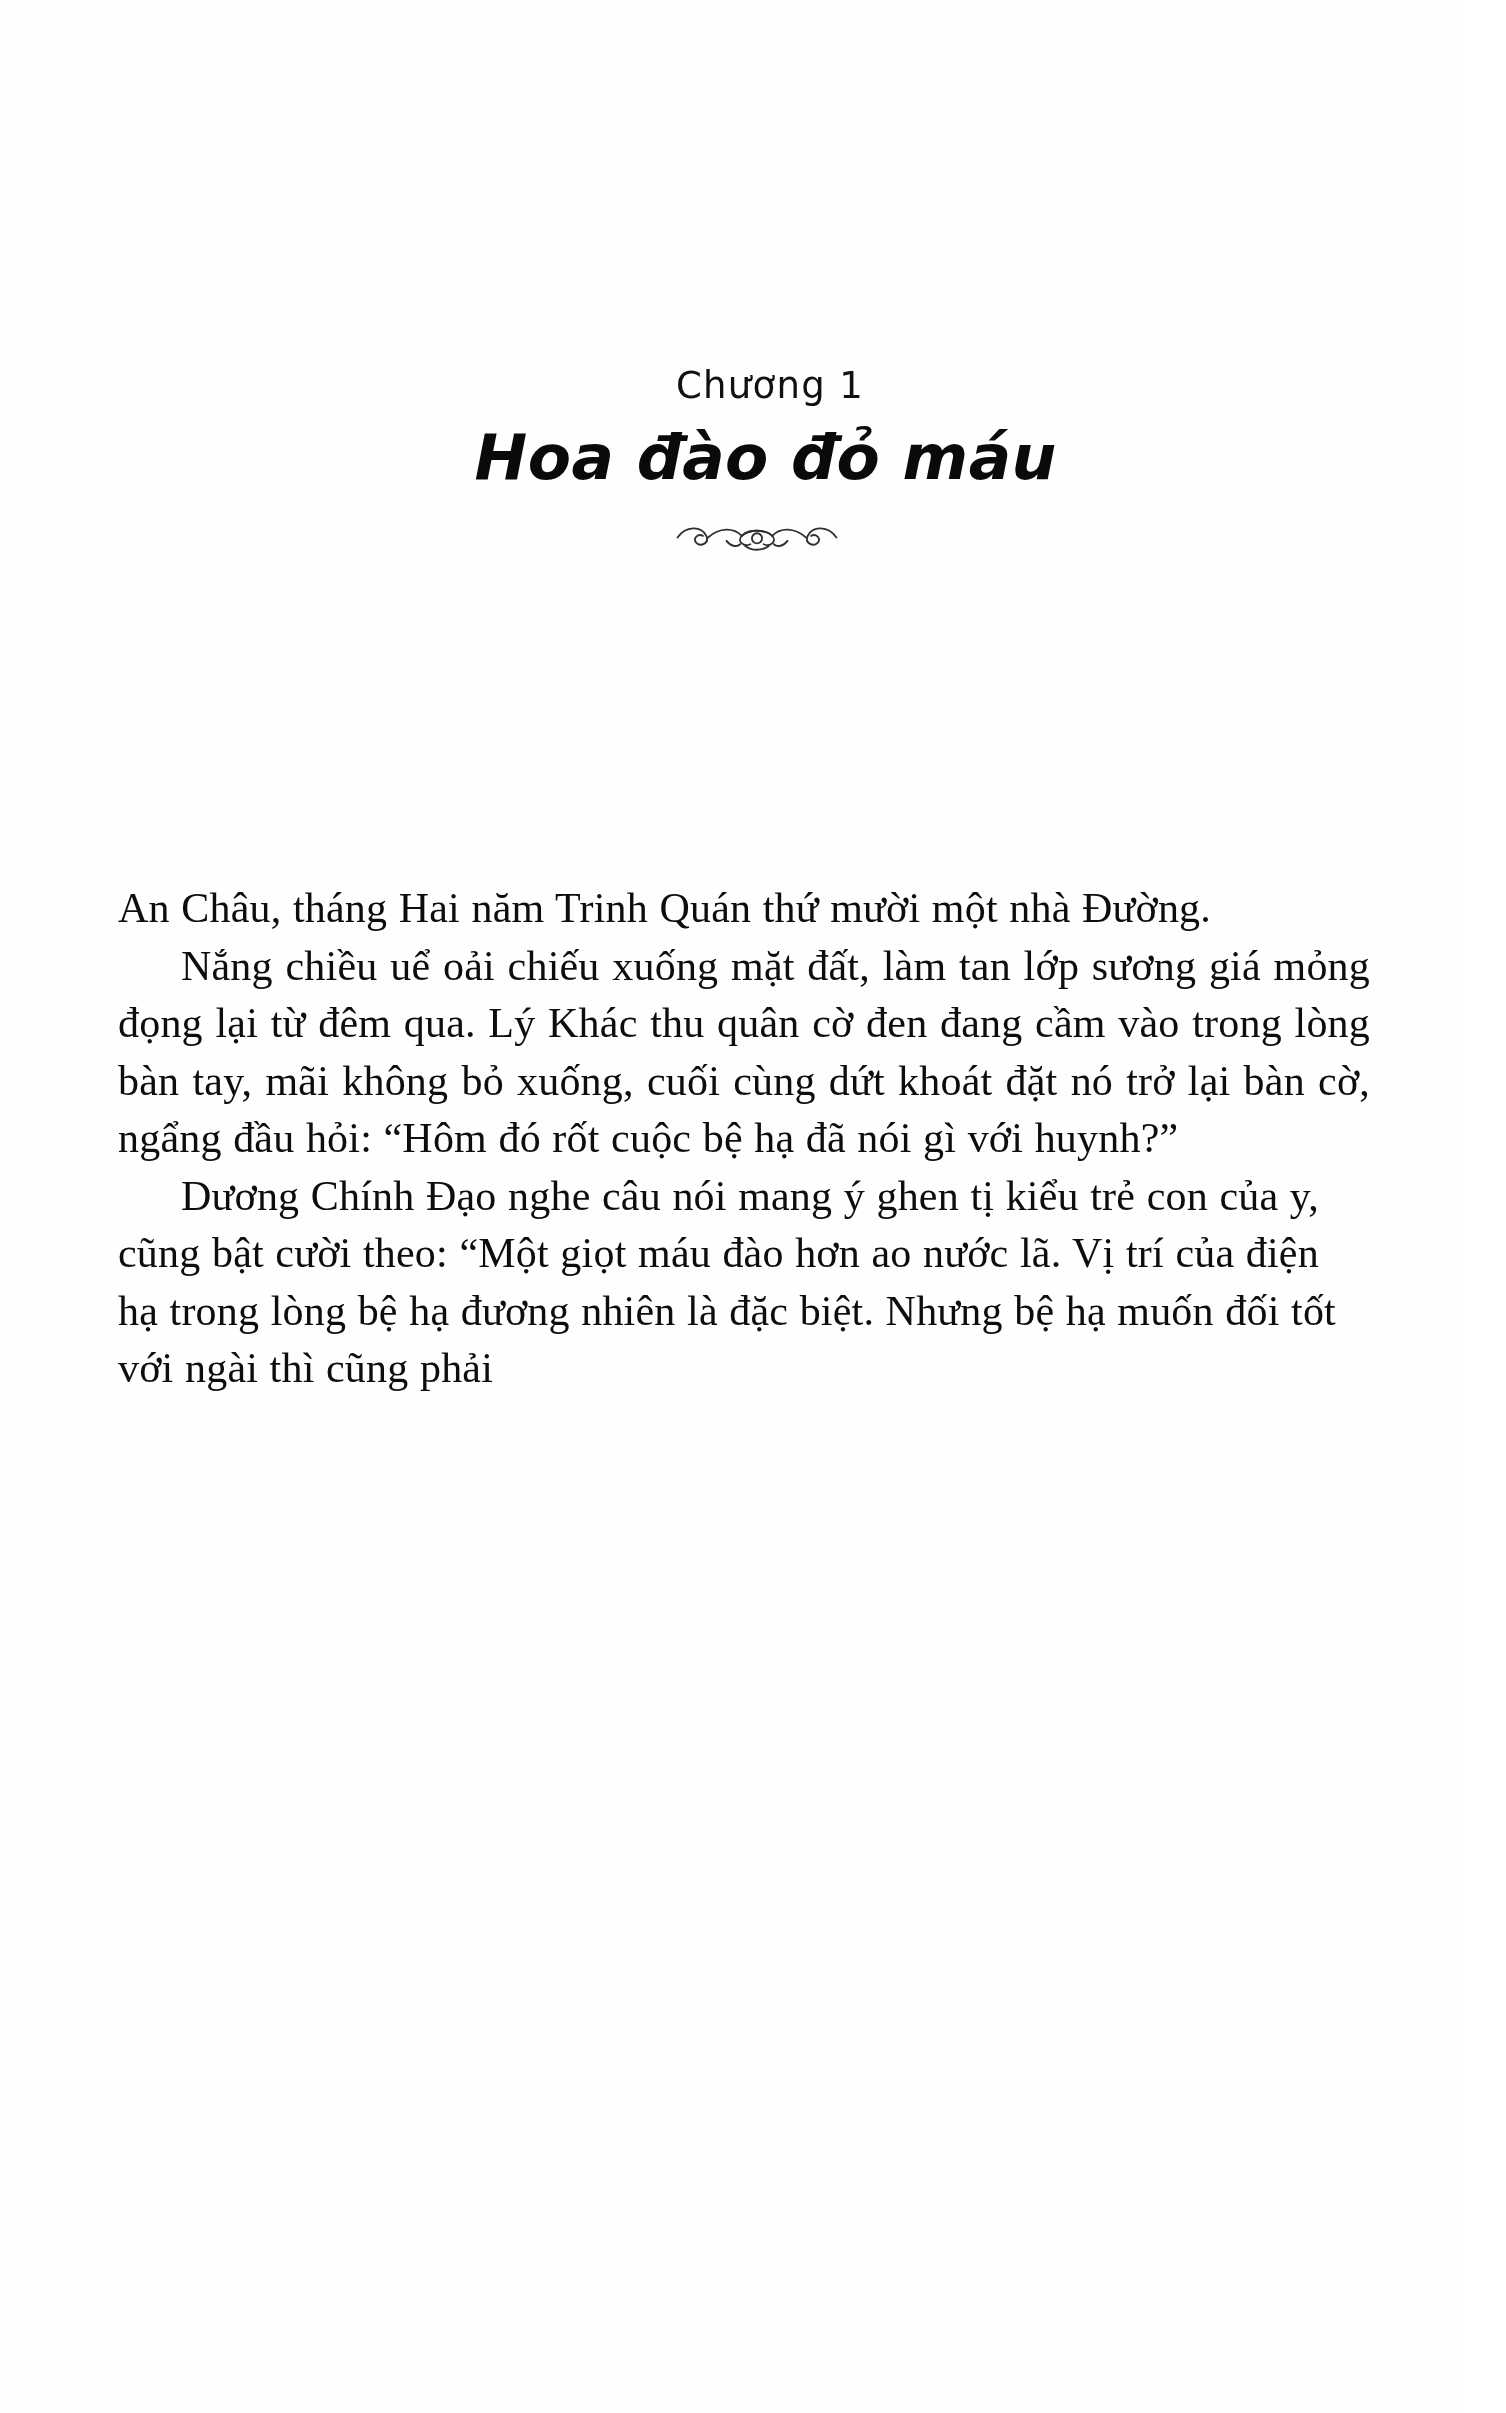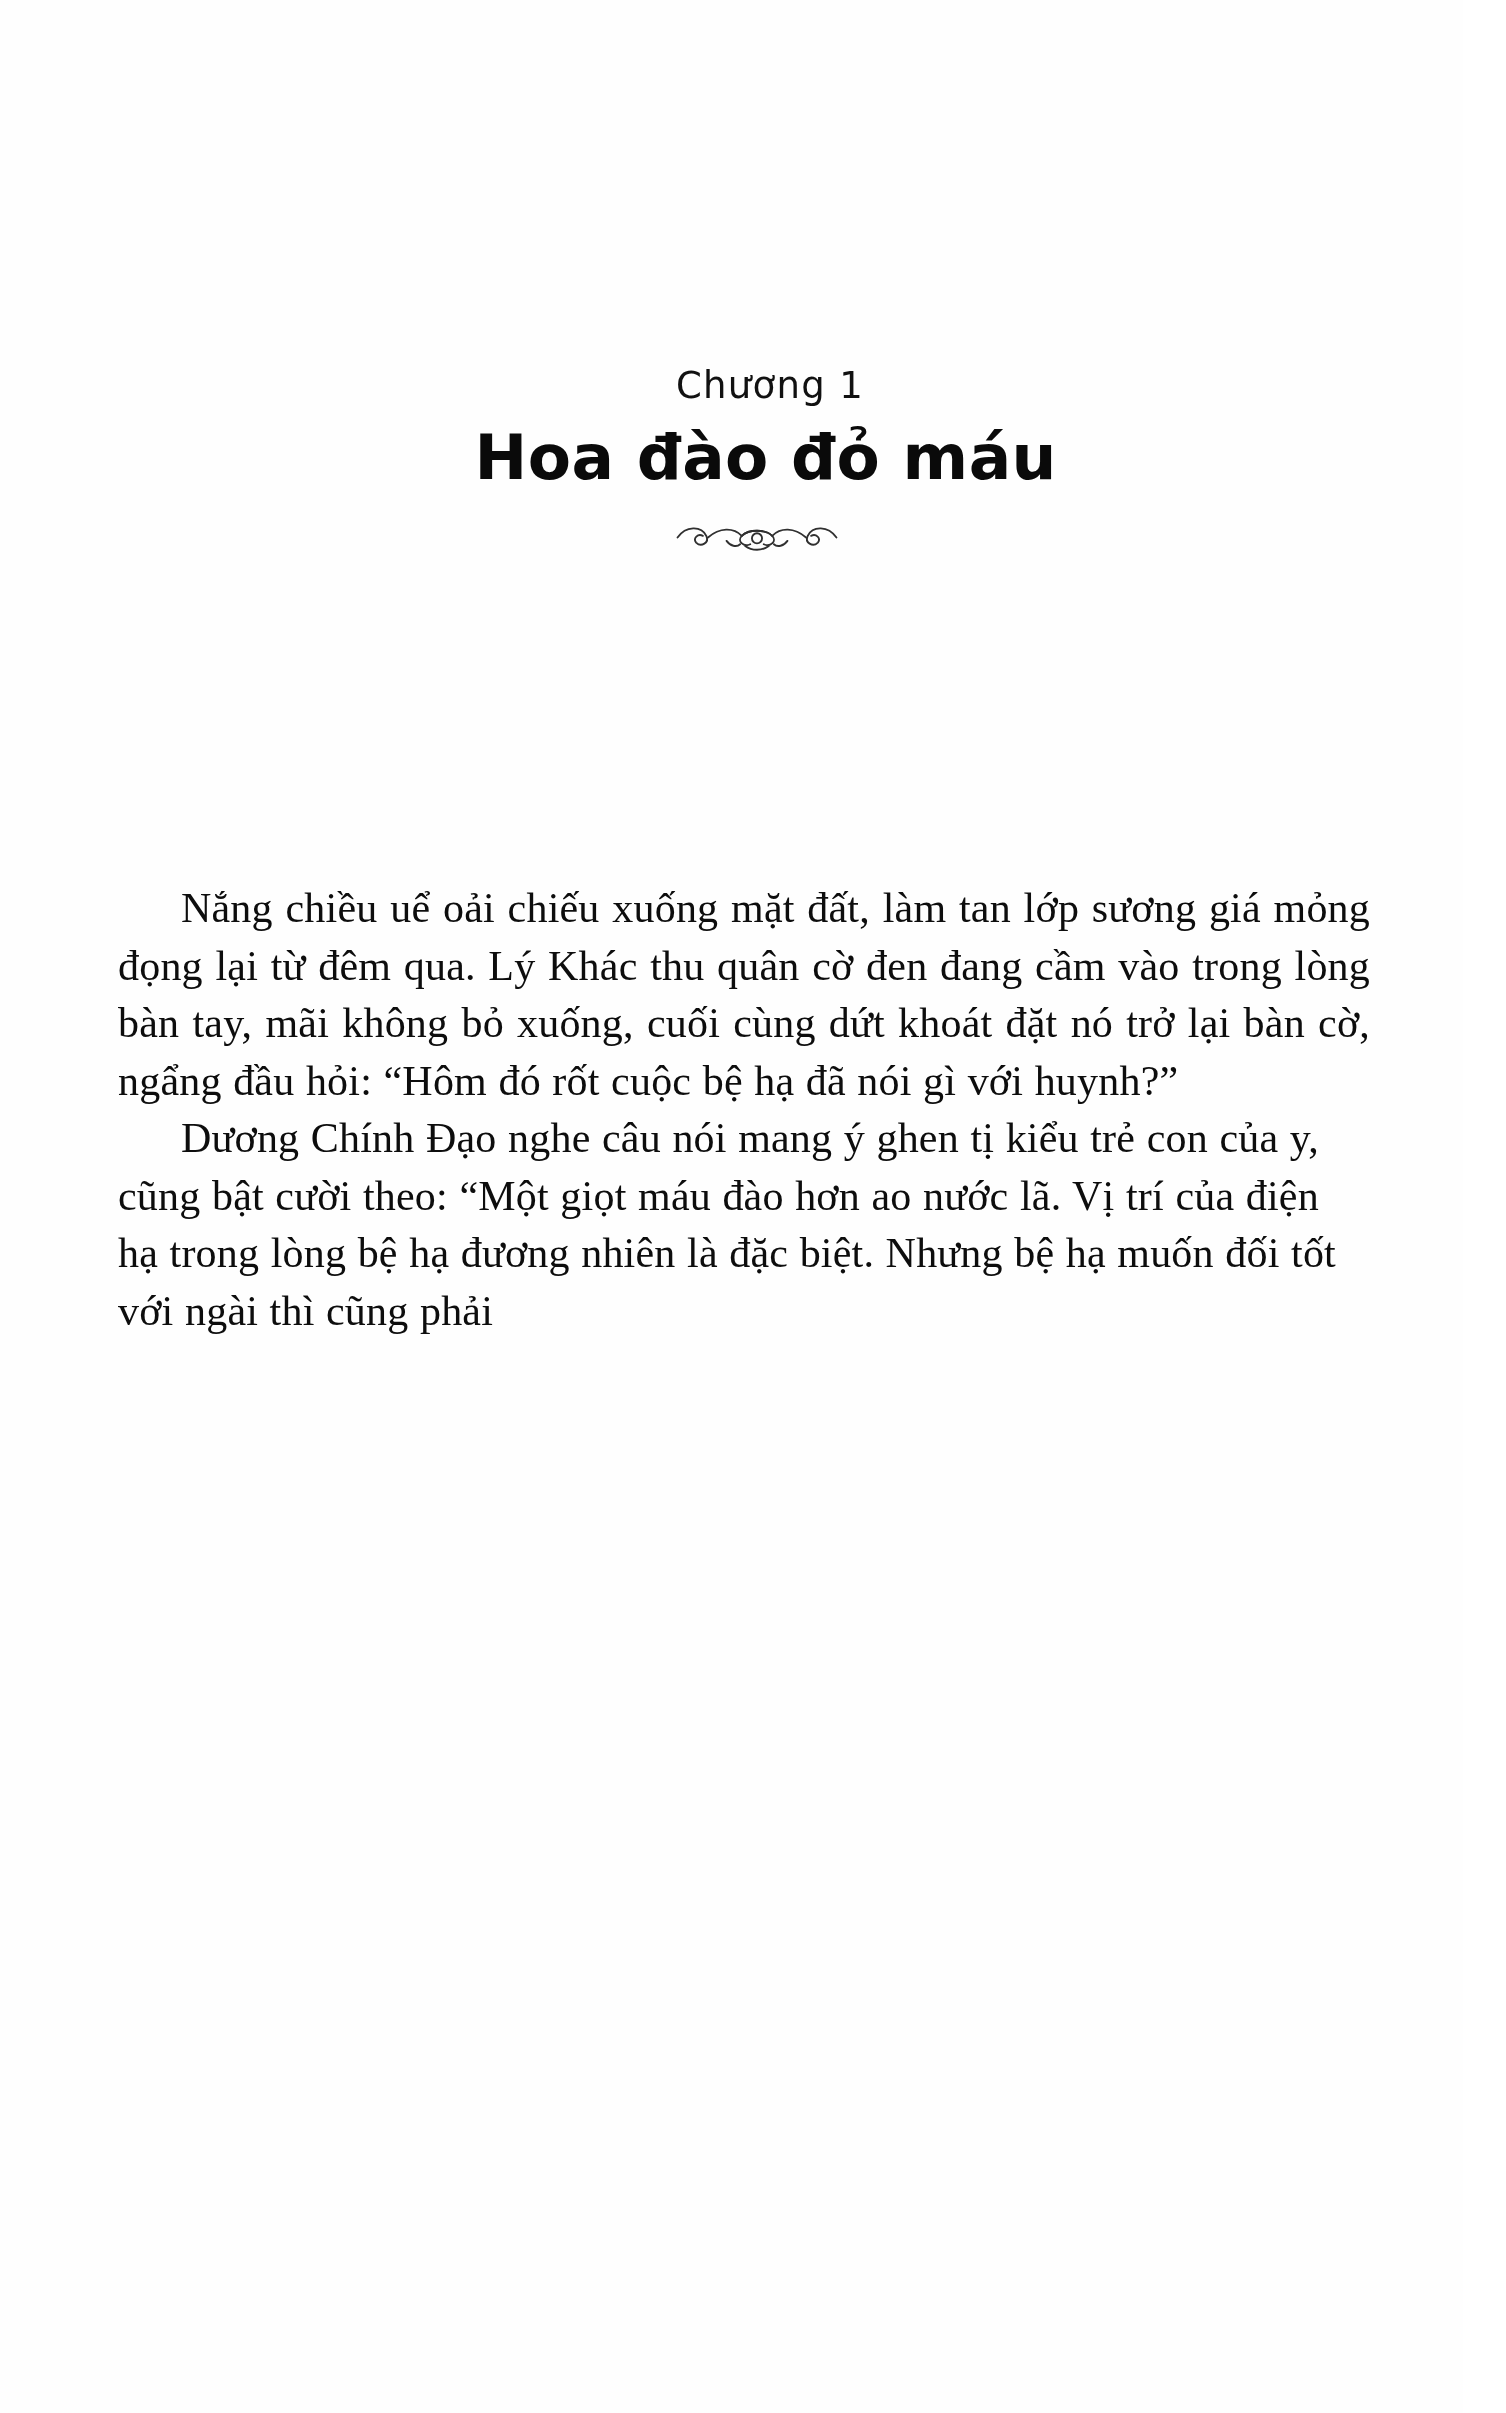--- a/index.html
+++ b/index.html
@@ -32,20 +32,21 @@
     font-family: "DejaVu Sans", sans-serif;
     font-size: 37px;
     letter-spacing: 1.3px;
     color: #111;
     margin: 0 0 13.5px 0;
     padding-left: 34px;
   }
   .chapter-title {
     text-align: center;
     font-family: "DejaVu Sans", sans-serif;
+    font-style: italic;
     font-weight: 600;
     font-size: 63px;
     letter-spacing: 0.4px;
     color: #0a0a0a;
     margin: 0 0 18.6px 0;
     padding-left: 25.4px;
   }
   .ornament {
     text-align: center;
     font-size: 36px;
@@ -100,18 +101,19 @@
           <circle cx="110" cy="31" r="6"></circle>
           <path d="M96 40 C 104 46, 116 46, 124 40"></path>
           <path d="M74 34 C 78 40, 86 42, 90 38"></path>
           <path d="M146 34 C 142 40, 134 42, 130 38"></path>
         </g>
       </svg>
     </div>
   </div>
 
   <div class="body-text">
+    <p class="para">An Châu, tháng Hai năm Trinh Quán thứ mười một nhà Đường.</p>
     <p class="para indent">Nắng chiều uể oải chiếu xuống mặt đất, làm tan lớp sương giá mỏng đọng lại từ đêm qua. Lý Khác thu quân cờ đen đang cầm vào trong lòng bàn tay, mãi không bỏ xuống, cuối cùng dứt khoát đặt nó trở lại bàn cờ, ngẩng đầu hỏi: “Hôm đó rốt cuộc bệ hạ đã nói gì với huynh?”</p>
     <p class="para indent last">Dương Chính Đạo nghe câu nói mang ý ghen tị kiểu trẻ con của y, cũng bật cười theo: “Một giọt máu đào hơn ao nước lã. Vị trí của điện hạ trong lòng bệ hạ đương nhiên là đặc biệt. Nhưng bệ hạ muốn đối tốt với ngài thì cũng phải</p>
   </div>
 
 </div>
 
 
 </body></html>

